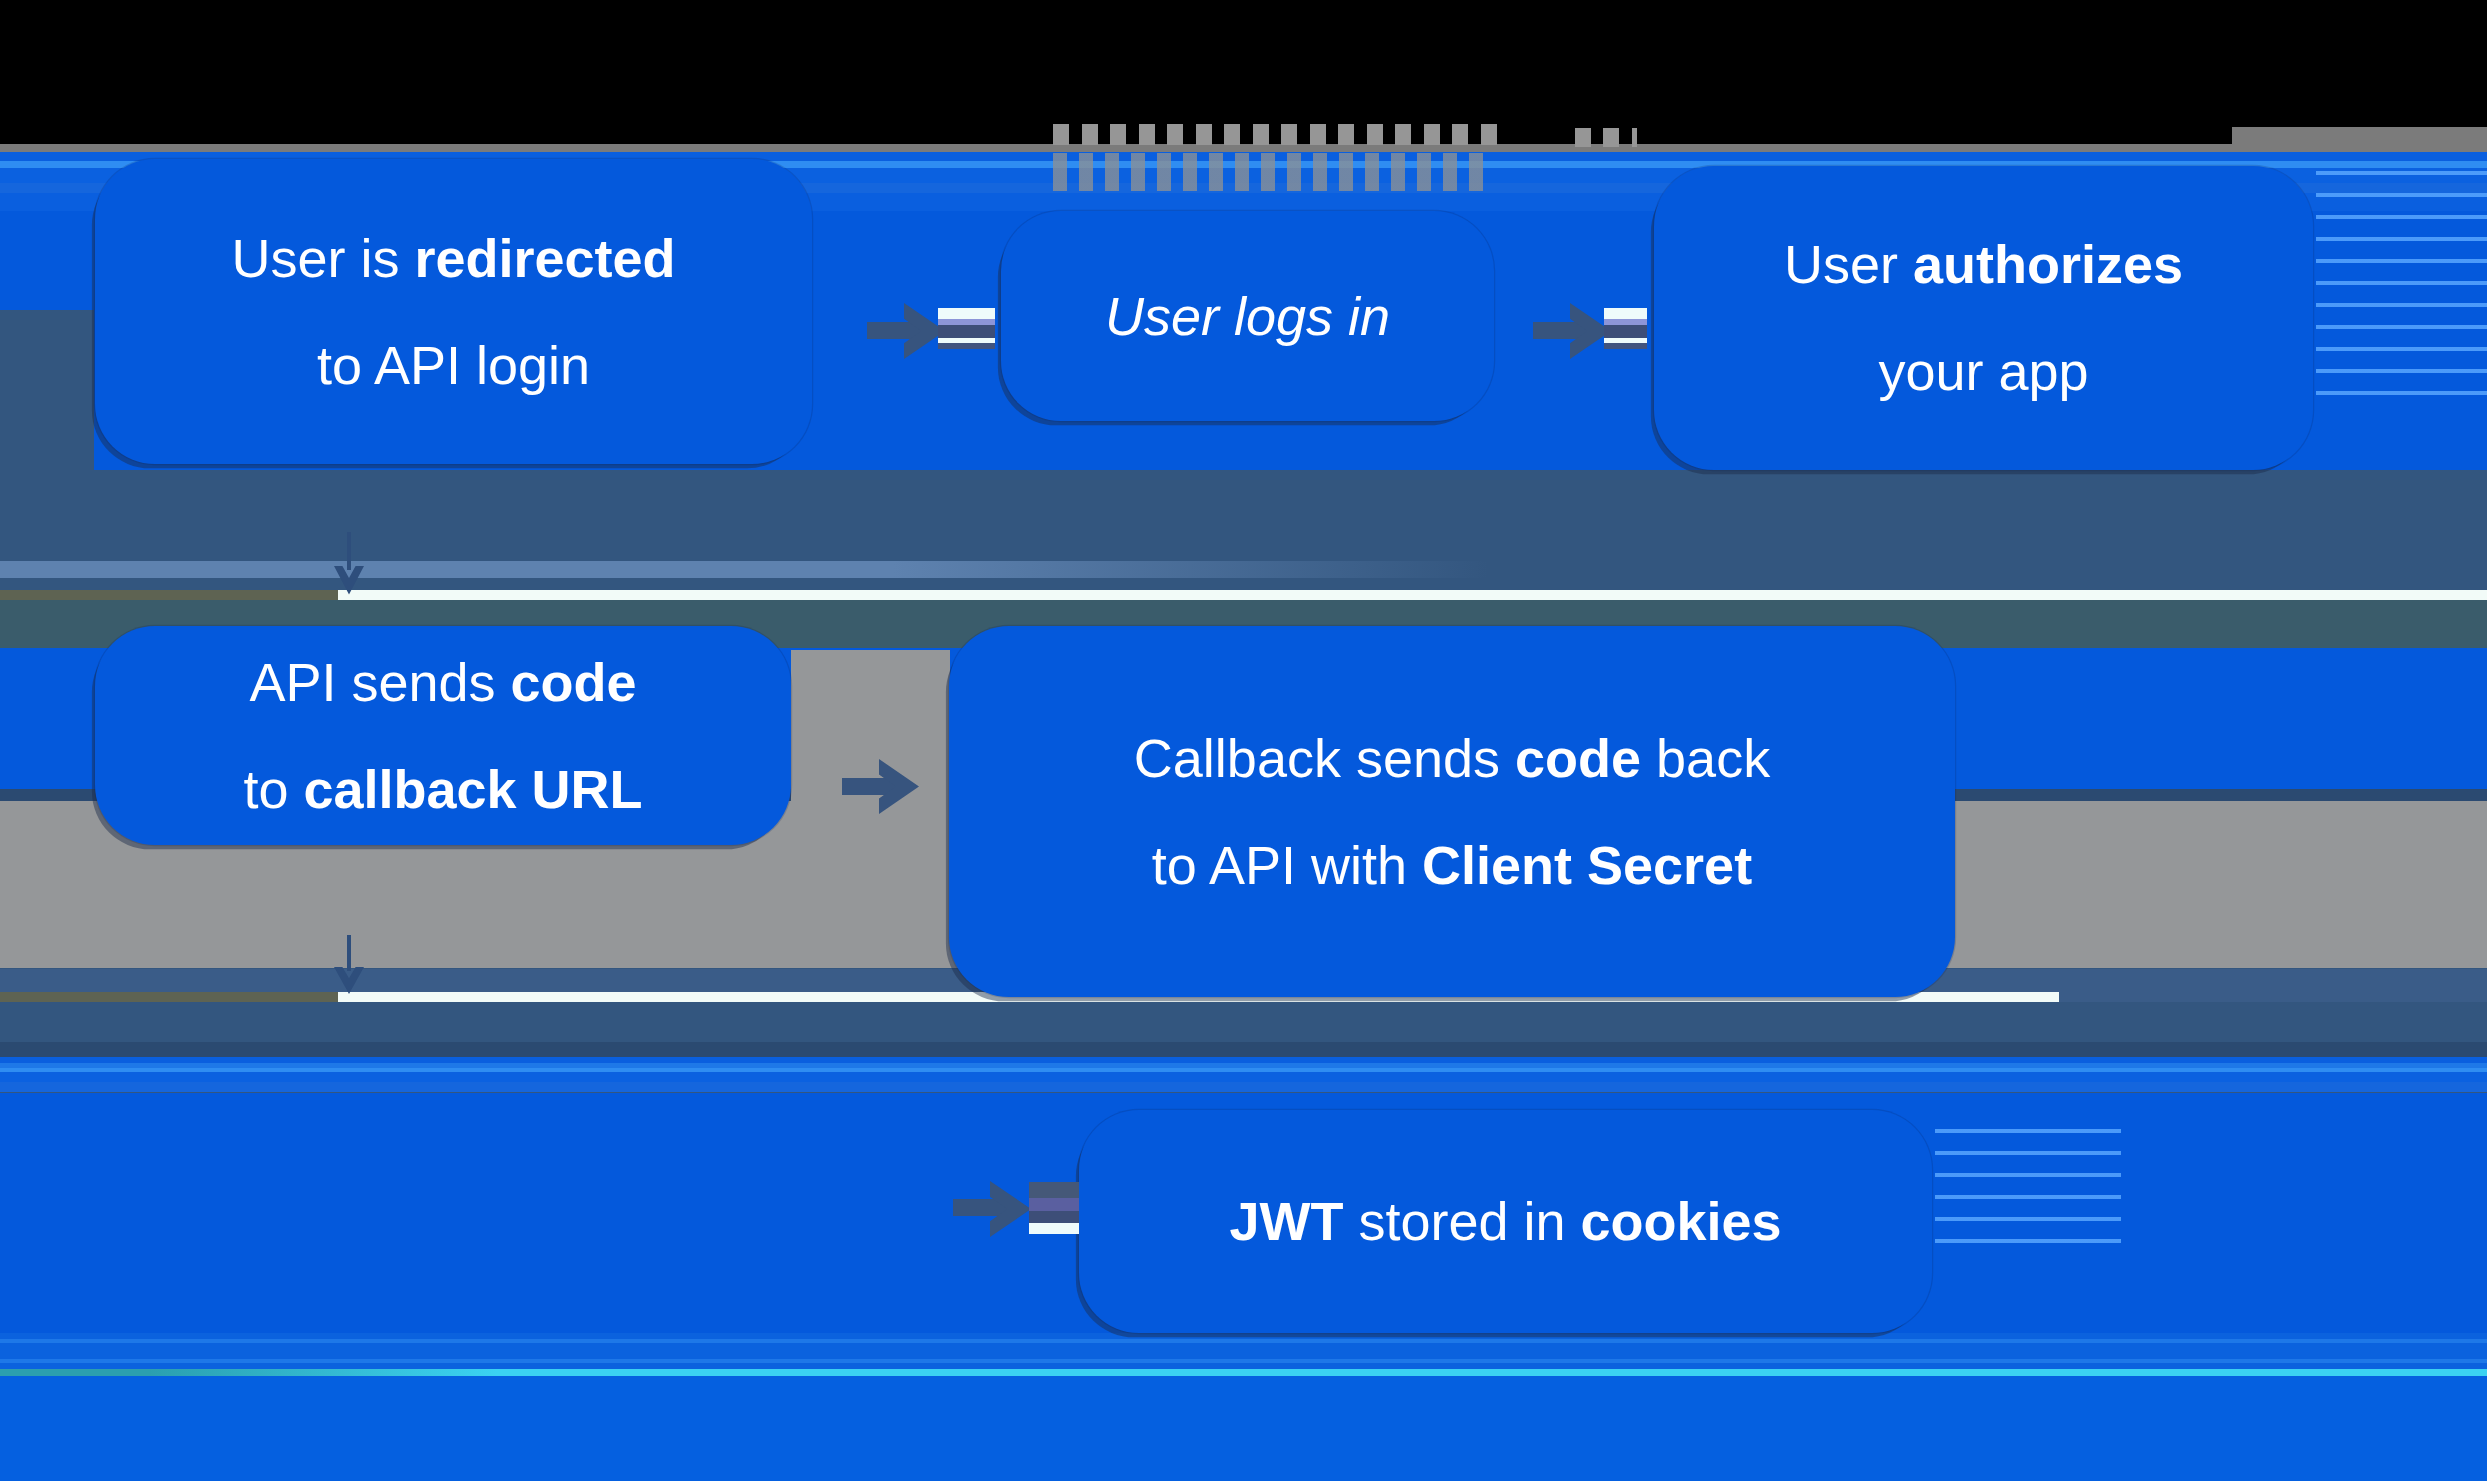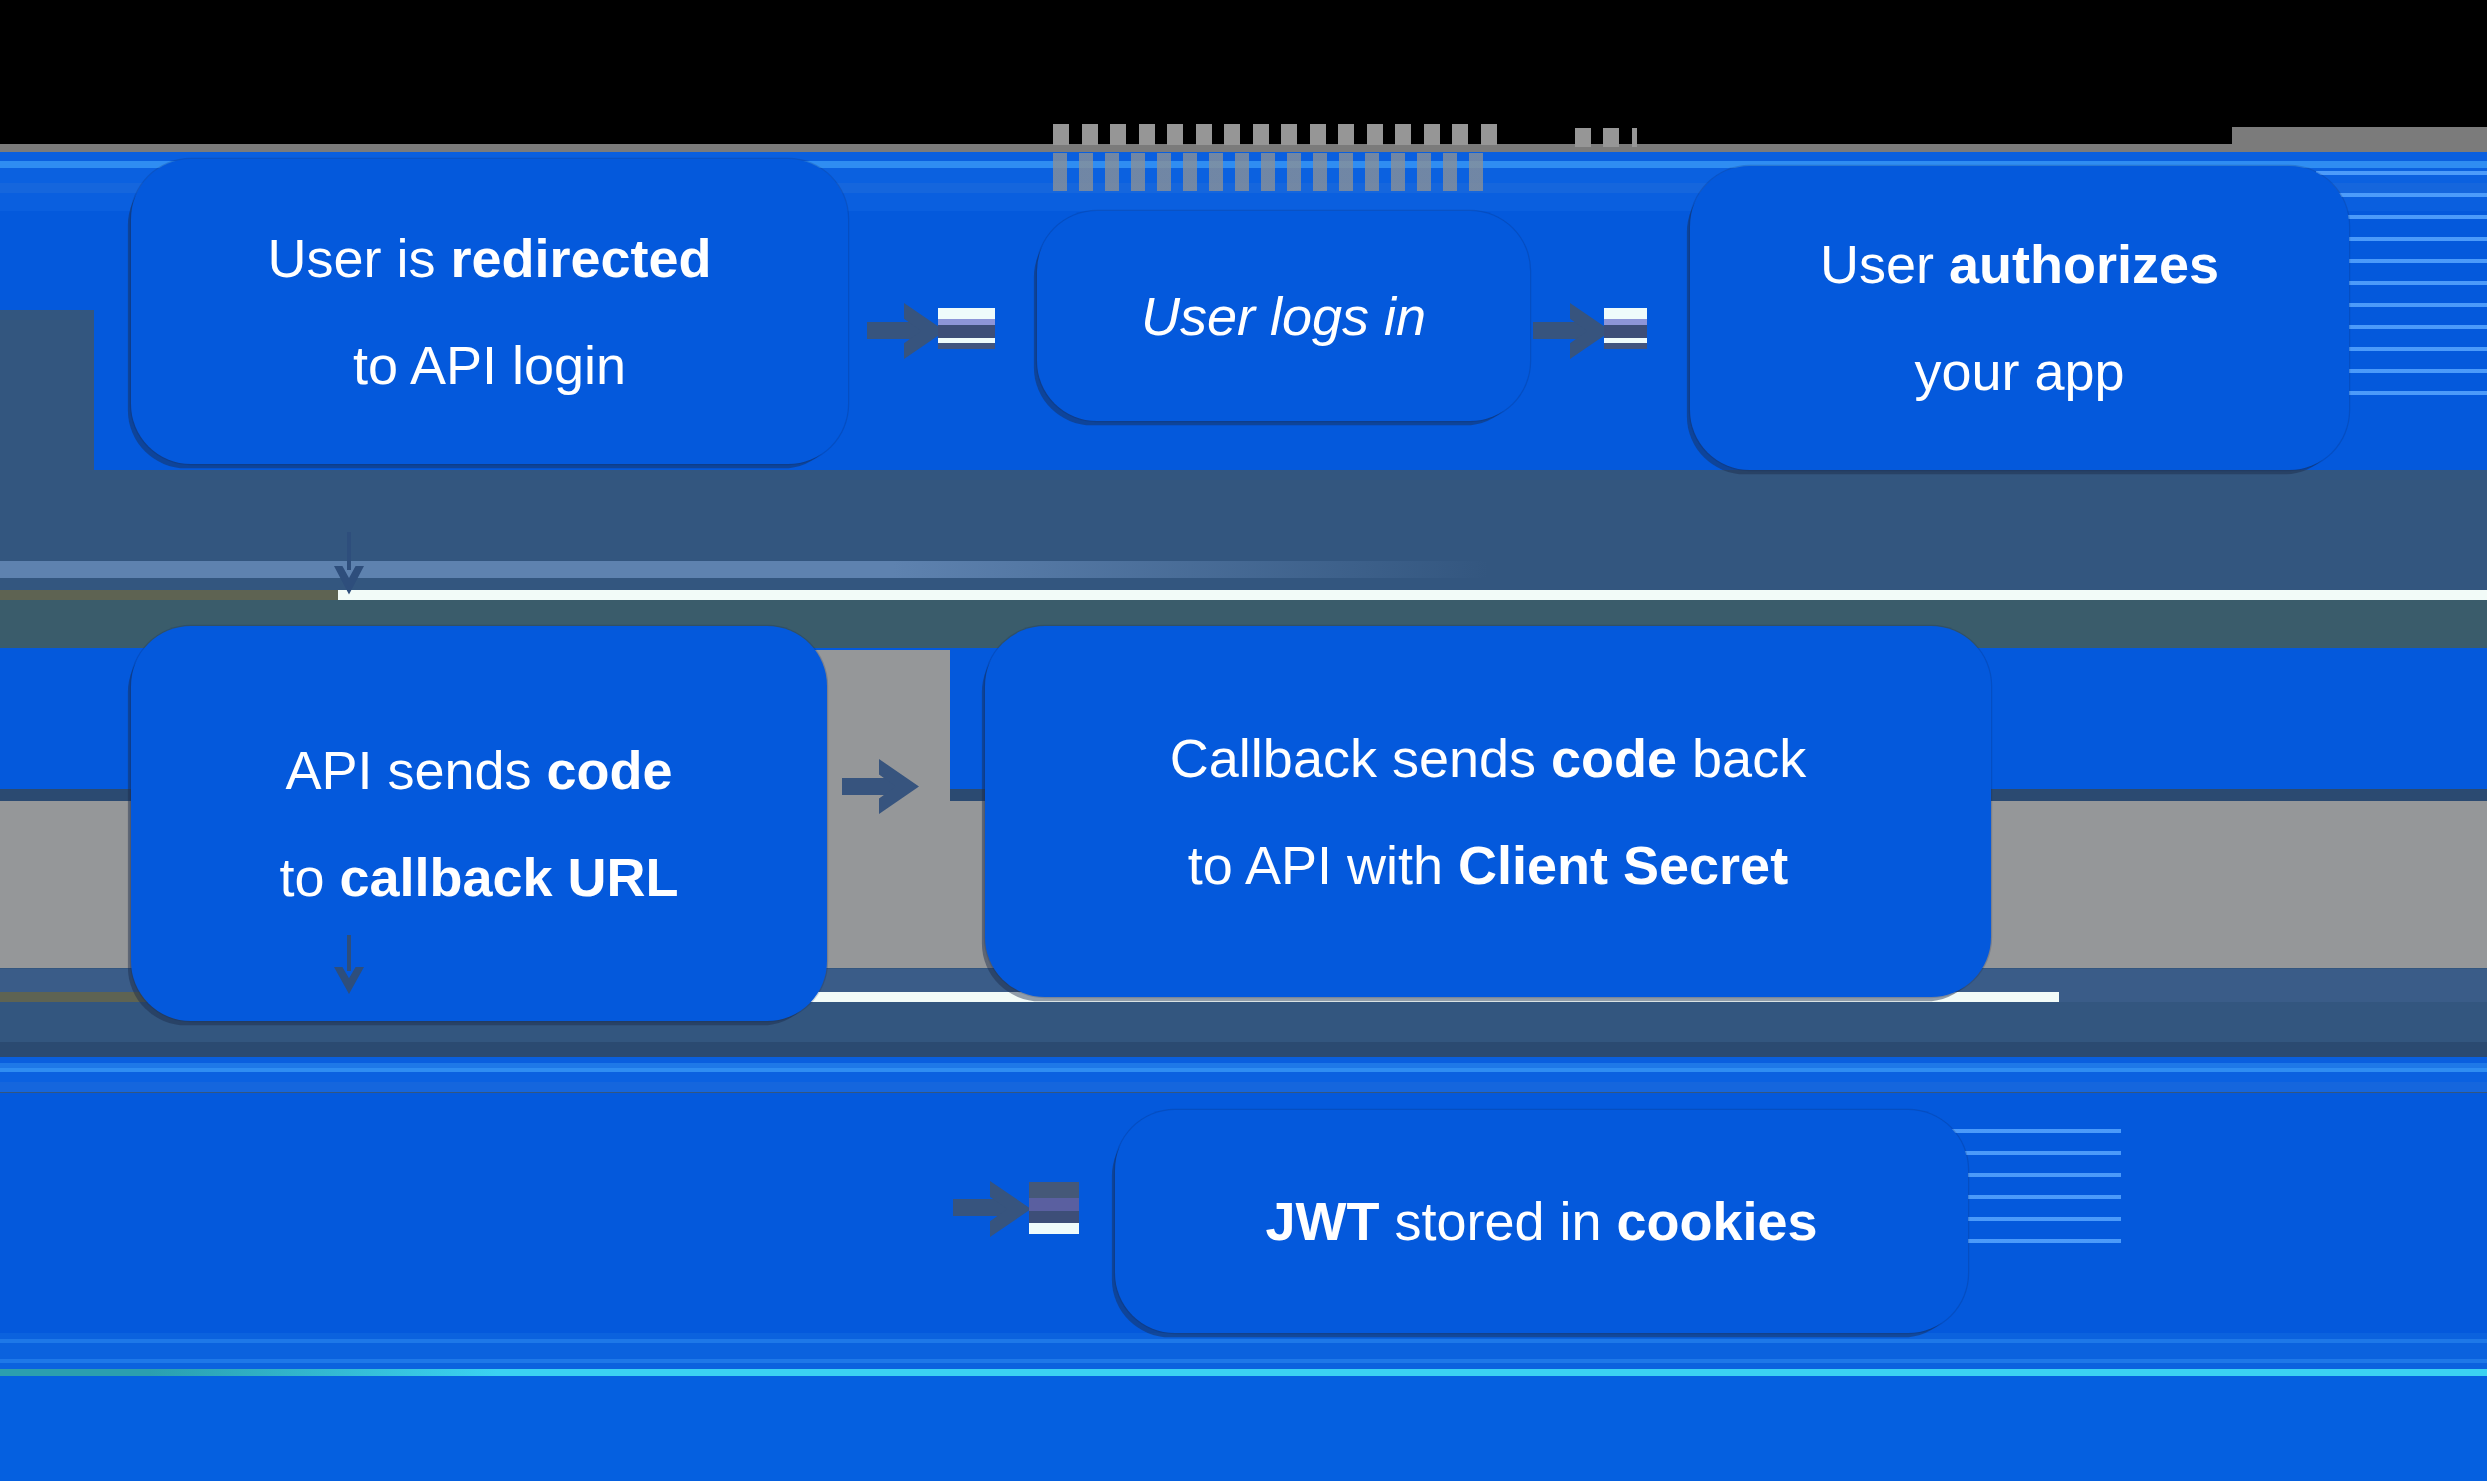--- a/index.html
+++ b/index.html
@@ -3,21 +3,21 @@
 <meta charset="utf-8">
 <style>
   html,body{margin:0;padding:0;background:#000;}
   #stage{position:relative;width:2487px;height:1481px;overflow:hidden;
          font-family:"Liberation Sans",sans-serif;background:#33567F;}
   .band,.patch{position:absolute;left:0;width:2487px;}
   .patch{width:auto;}
   .box{position:absolute;background:#0459DC;border-radius:60px;
        display:flex;flex-direction:column;justify-content:center;align-items:center;
        color:#fff;font-size:54px;font-weight:400;line-height:107px;text-align:center;
-       box-shadow:-5px 6.2px 0 -1.9px rgba(26,42,74,.45), 0 0 0 1.2px rgba(10,30,80,.18);margin-left:36px;}
+       box-shadow:-5px 6.2px 0 -1.9px rgba(26,42,74,.45), 0 0 0 1.2px rgba(10,30,80,.18);}
   .box .bd{font-weight:700;}
   .line{white-space:pre;}
   .tail{position:absolute;background:#37547E;height:16.7px;}
   .head{position:absolute;background:#37547E;
         clip-path:polygon(0 0,100% 50%,0 100%,0 72%,42% 50%,0 28%);}
   .vtail{position:absolute;background:#2E4E7C;width:4.3px;}
   .dhead{position:absolute;background:#2E4E7C;
          clip-path:polygon(0 0,50% 100%,100% 0,72% 0,50% 42%,28% 0);}
   .gblock{position:absolute;}
   .streaks{position:absolute;background:repeating-linear-gradient(180deg,
@@ -77,21 +77,21 @@
 
   <div class="box" style="left:1001px;top:211px;width:493px;height:210px;font-style:italic;">
     <div class="line"><span>User logs in</span></div>
   </div>
 
   <div class="box" style="left:1654px;top:166px;width:659px;height:304px;">
     <div class="line"><span>User </span><span class="bd">authorizes</span></div>
     <div class="line"><span>your app</span></div>
   </div>
 
-  <div class="box" style="left:95px;top:626px;width:696px;height:395px;">
+  <div class="box" style="left:95px;top:626px;width:696px;height:219px;">
     <div class="line"><span>API sends </span><span class="bd">code</span></div>
     <div class="line"><span>to </span><span class="bd">callback URL</span></div>
   </div>
 
   <div class="box" style="left:949px;top:626px;width:1006px;height:371px;">
     <div class="line"><span>Callback sends </span><span class="bd">code</span><span> back</span></div>
     <div class="line"><span>to API with </span><span class="bd">Client Secret</span></div>
   </div>
 
 

